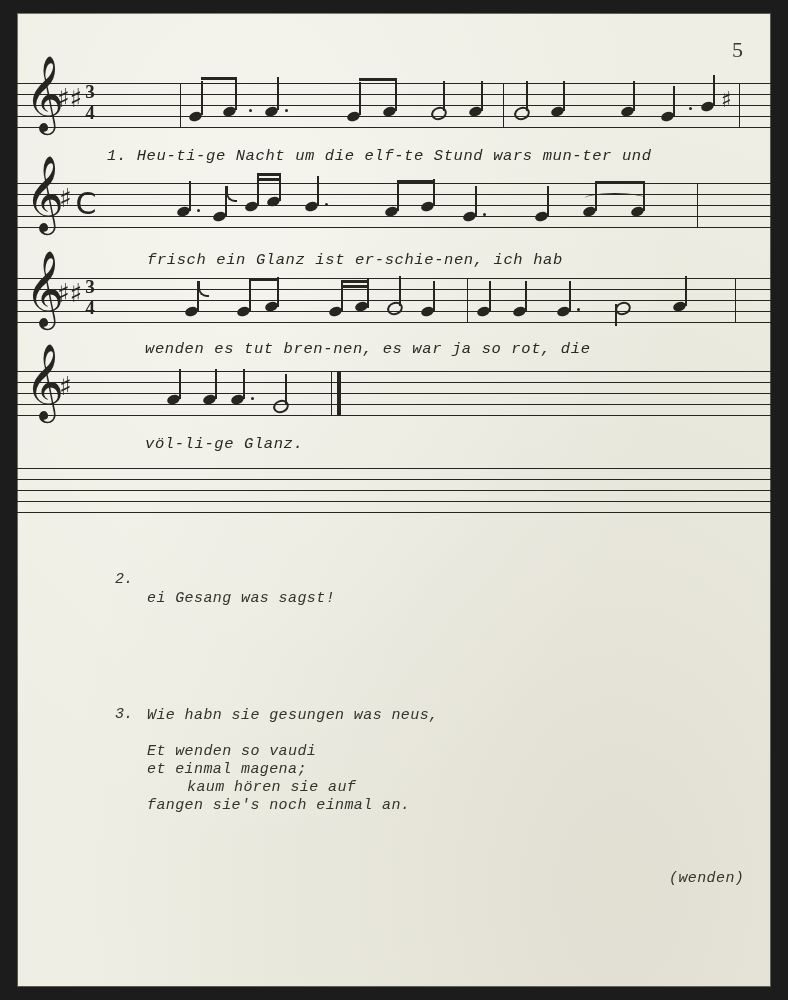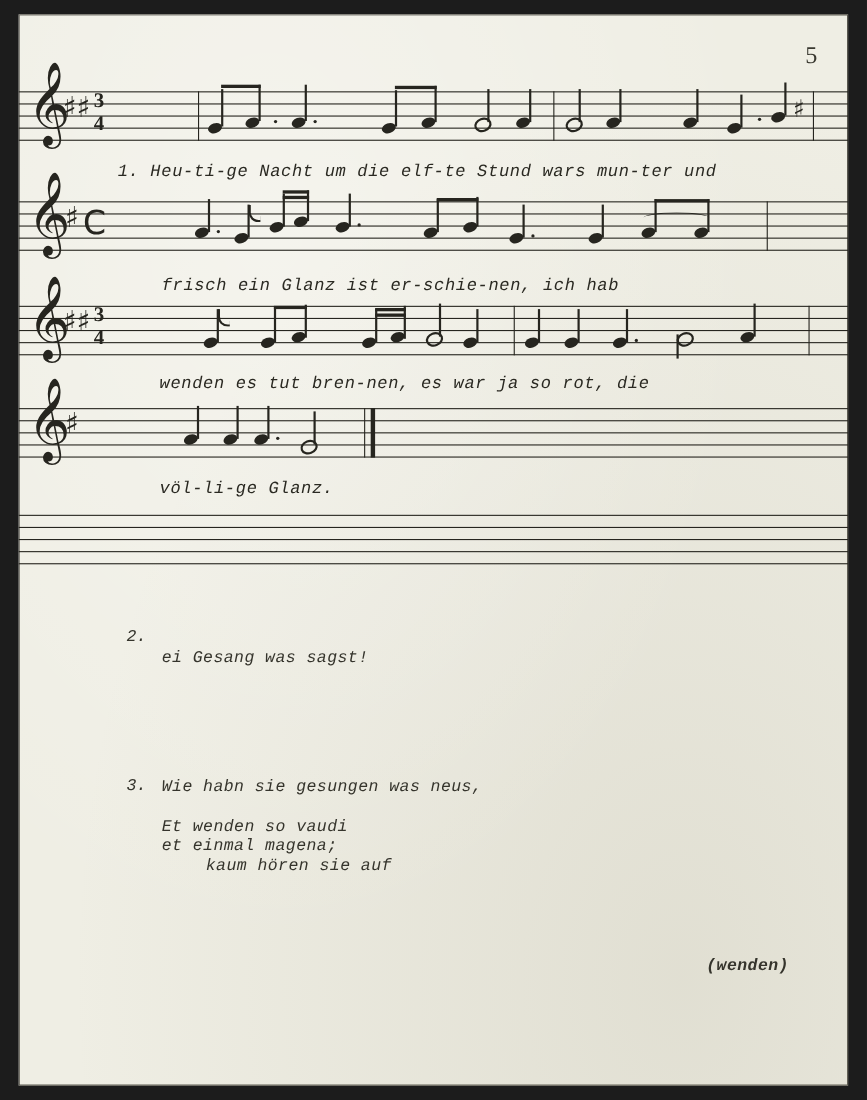--- a/index.html
+++ b/index.html
@@ -430,16 +430,17 @@
 
 
     <div class="verse-num" style="left:98px; top:558px;">2.</div>
     <div class="typed" style="left:130px; top:576px;">ei Gesang was sagst!</div>
 
     <div class="verse-num" style="left:98px; top:693px;">3.</div>
     <div class="typed" style="left:130px; top:693px;">Wie habn sie gesungen was neus,</div>
     <div class="typed" style="left:130px; top:729px;">Et wenden so vaudi</div>
     <div class="typed" style="left:130px; top:747px;">et einmal magena;</div>
     <div class="typed" style="left:130px; top:765px;margin-left:40px;">kaum hören sie auf</div>
-
-    <div class="typed" style="left:625px; top:856px;font-weight:bold;">(wenden)</div>
+    <div class="typed" style="left:130px; top:783px;">fangen sie's noch einmal an.</div>
+
+    <div class="typed" style="left:652px; top:856px;">(wenden)</div>
   </div>
 </div>
 
 </body></html>

